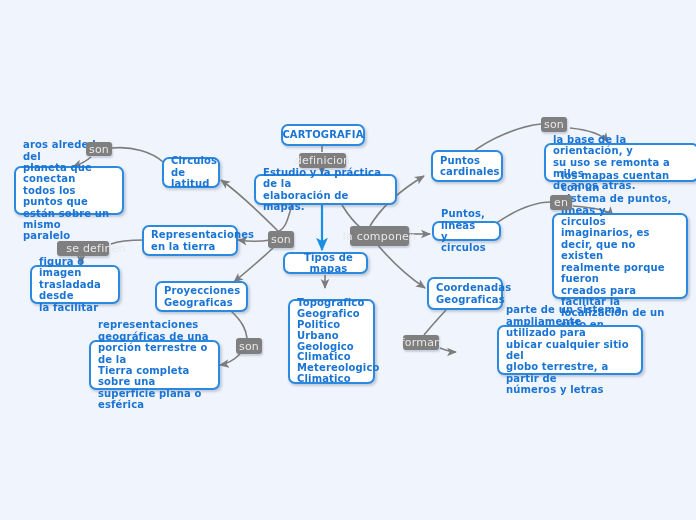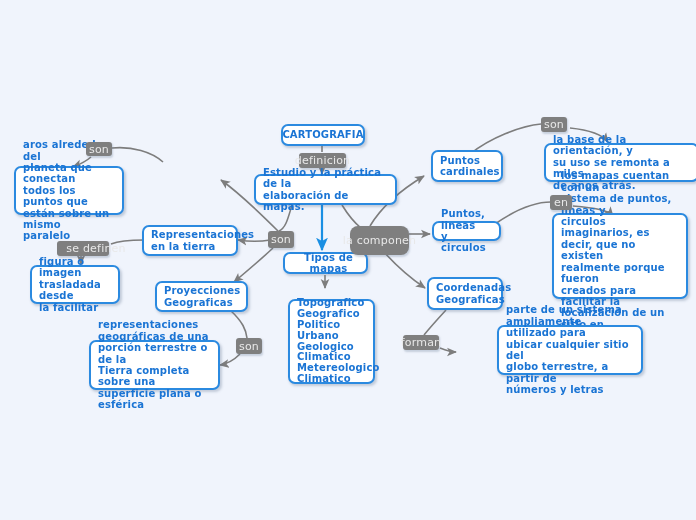--- a/index.html
+++ b/index.html
@@ -165,20 +165,24 @@
 Geologico
 Climatico
 Metereologico
 Climatico</span>
   </div>
 
   <div class="conn-label" style="left:86px; top:142px; width:26px; height:14px;">
     <span>son</span>
   </div>
 
+  <div class="node" style="left:162px; top:157px; width:58px; height:31px;">
+    <span class="txt">Circulos
+de latitud</span>
+  </div>
 
   <div class="node" style="left:14px; top:166px; width:110px; height:49px;">
     <span class="txt">aros alrededor del
 planeta que conectan
 todos los puntos que
 están sobre un mismo
 paralelo</span>
   </div>
 
   <div class="conn-label" style="left:268px; top:231px; width:26px; height:17px;">
@@ -210,21 +214,21 @@
   </div>
 
   <div class="node" style="left:89px; top:340px; width:131px; height:50px;">
     <span class="txt">representaciones
 geográficas de una
 porción terrestre o de la
 Tierra completa sobre una
 superficie plana o esférica</span>
   </div>
 
-  <div class="conn-label" style="left:350px; top:226px; width:59px; height:29px;border-radius:8px;">
+  <div class="conn-label" style="left:350px; top:226px; width:59px; height:20px;">
     <span>la componen</span>
   </div>
 
   <div class="node" style="left:431px; top:150px; width:72px; height:32px;">
     <span class="txt">Puntos
 cardinales</span>
   </div>
 
   <div class="conn-label" style="left:541px; top:117px; width:26px; height:15px;">
     <span>son</span>

